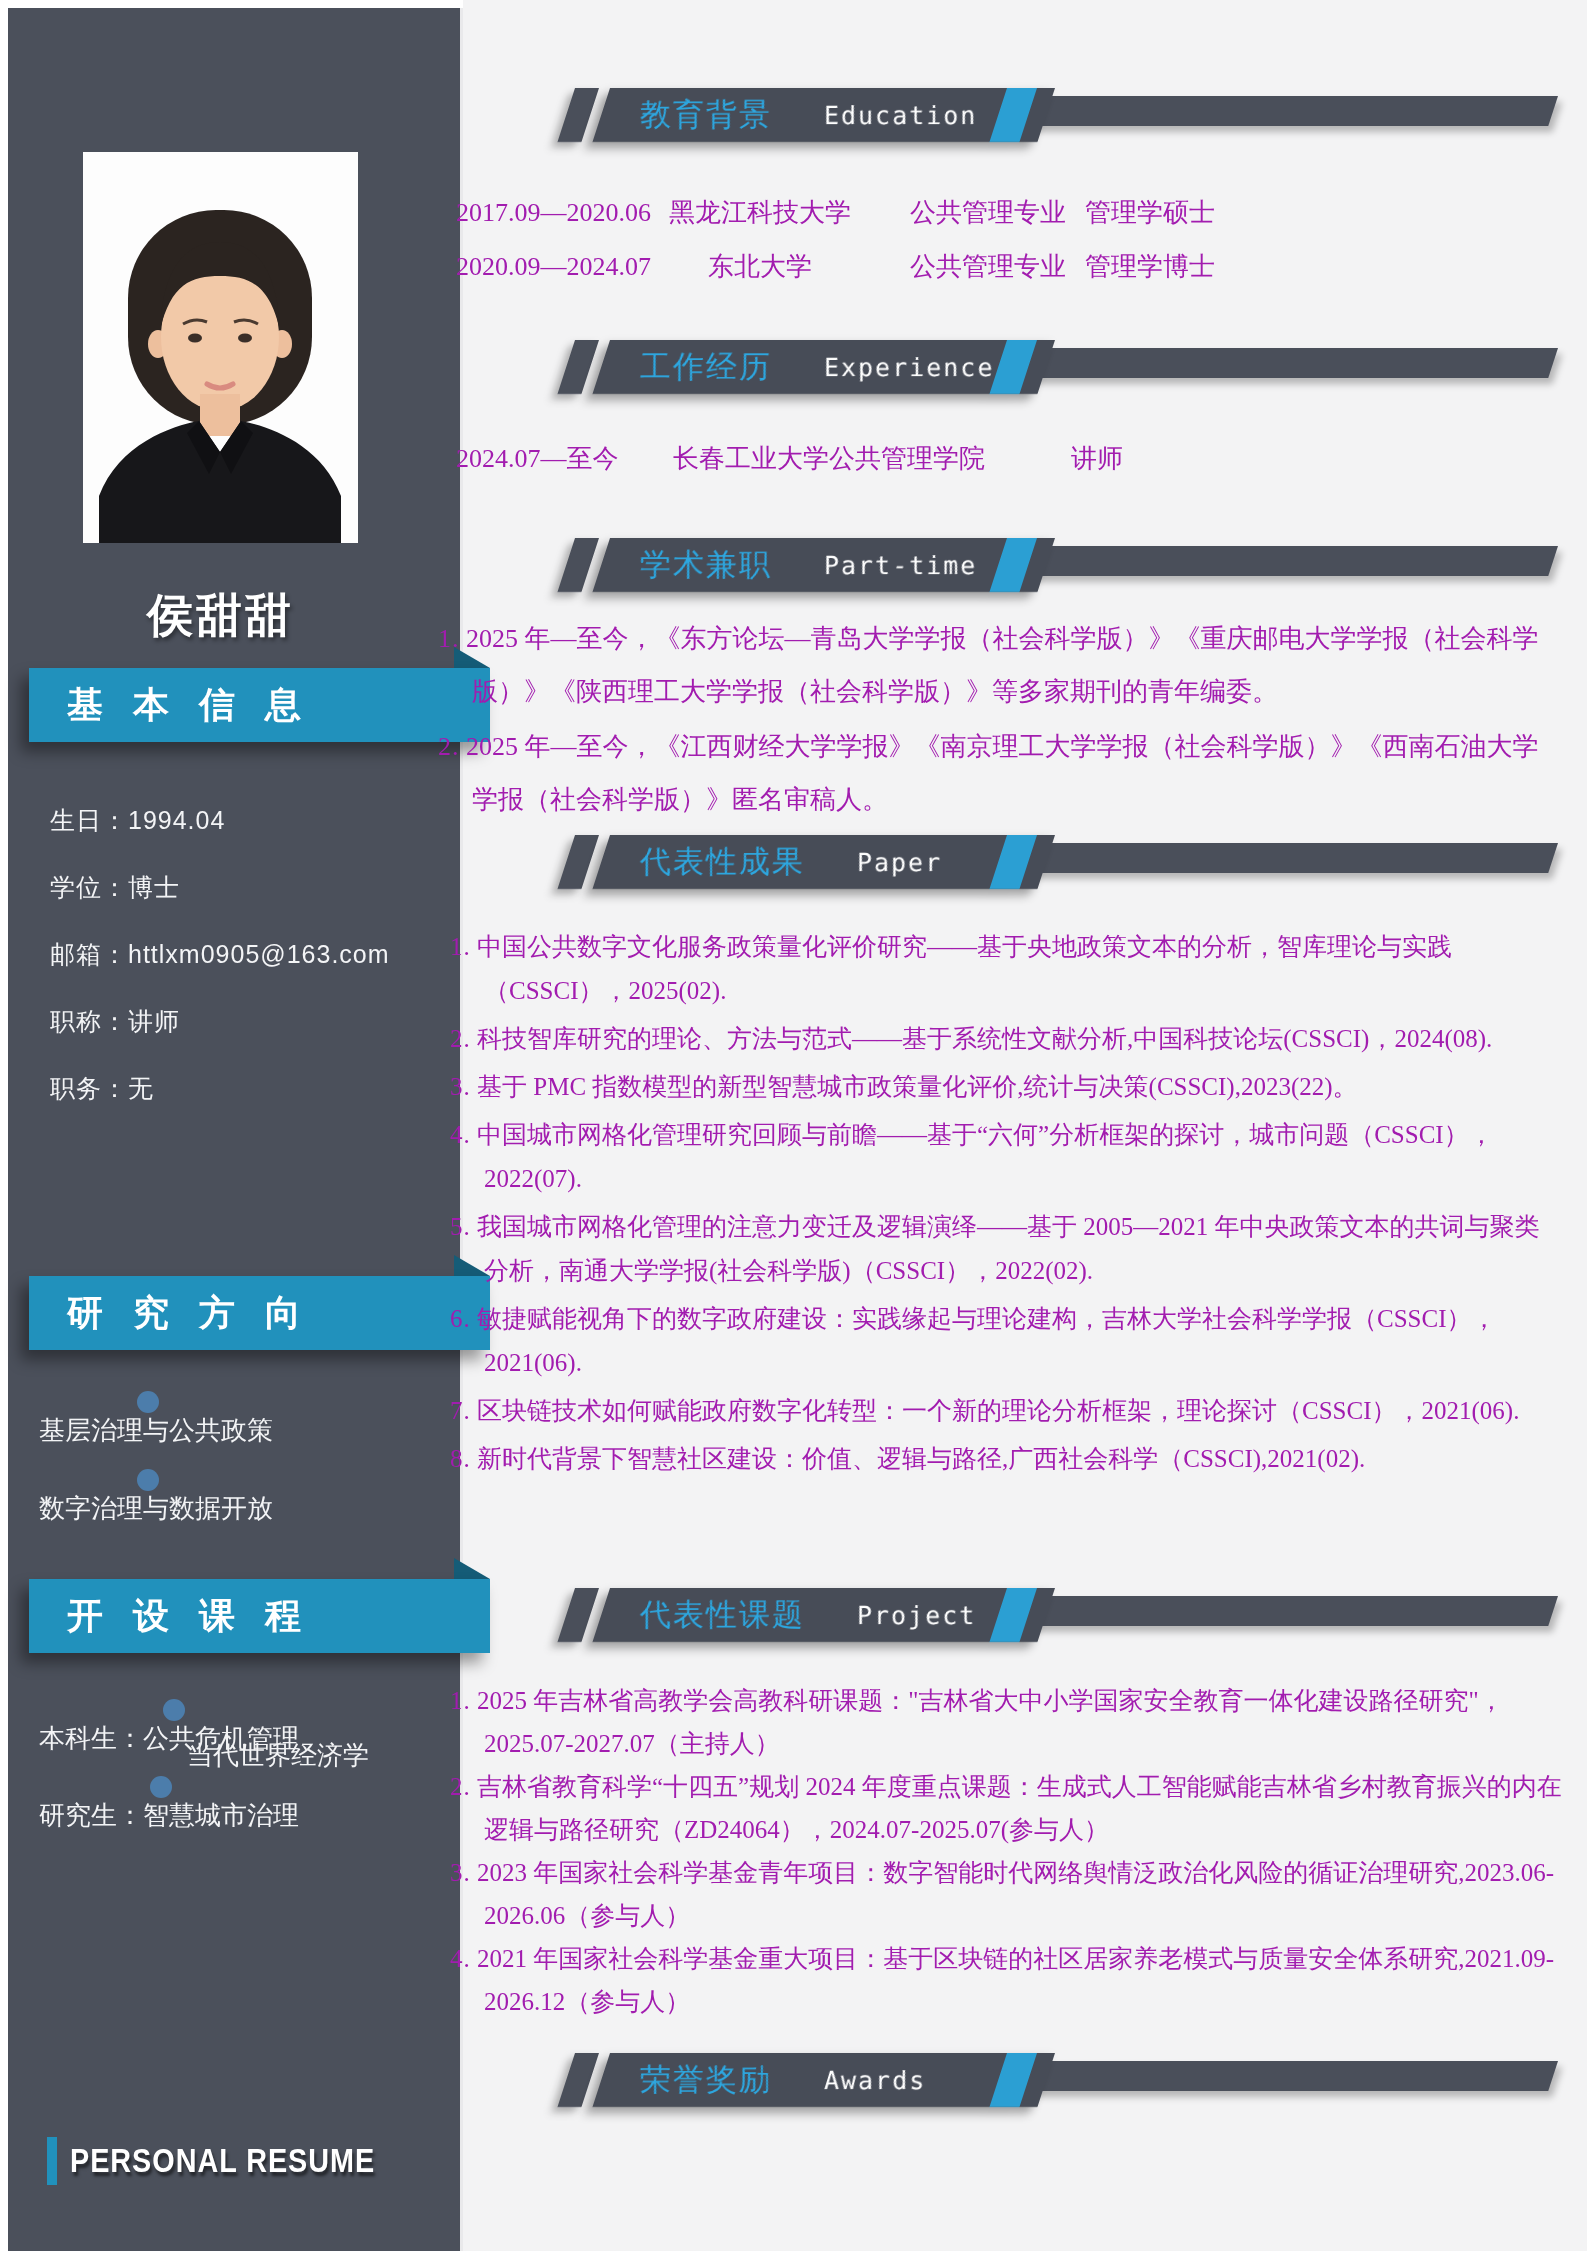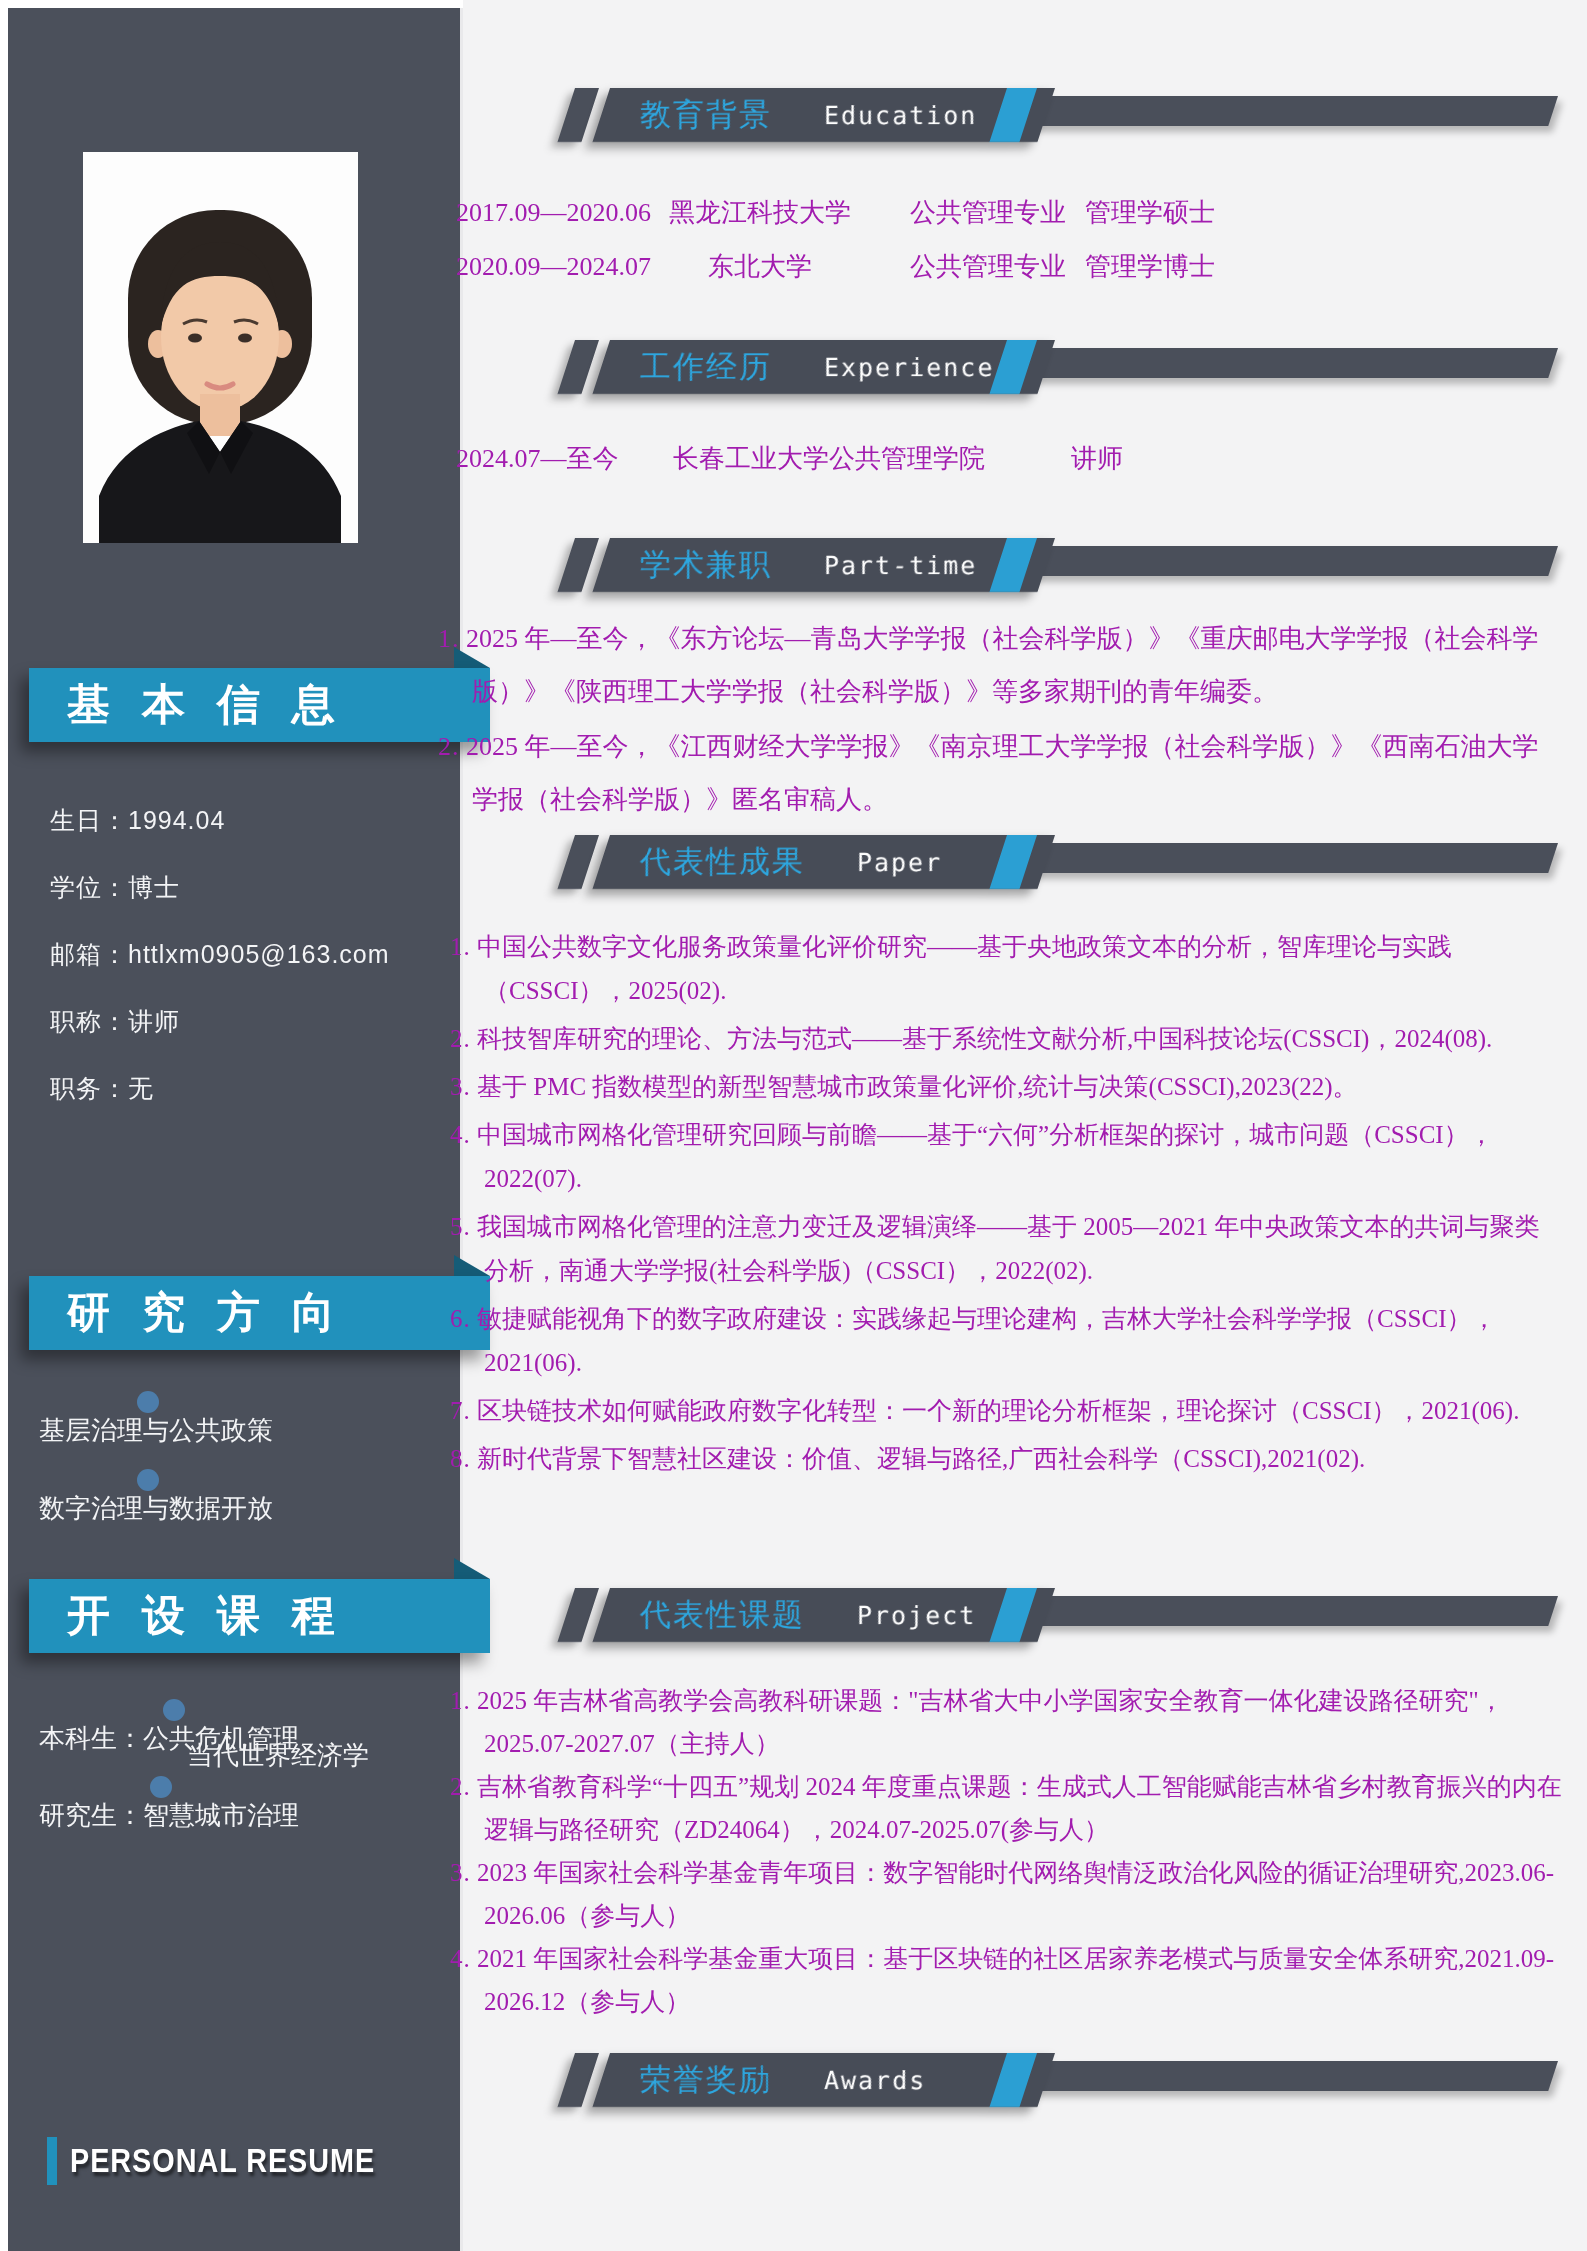--- a/index.html
+++ b/index.html
@@ -13,21 +13,21 @@
   
   .sidebar { position:absolute; left:8px; top:8px; width:455px; height:2243px;
     background:#4b505b; border-right:3px solid #e9e9eb; }
   .photo { position:absolute; left:75px; top:144px; width:275px; height:391px; background:#fdfdfd; overflow:hidden; }
   .name { position:absolute; left:75px; top:577px; width:275px; text-align:center;
     color:#ffffff; font-size:46px; font-weight:bold; letter-spacing:3px;
     text-shadow:2px 3px 4px rgba(0,0,0,.45); }
   .ribbon { position:absolute; left:29px; width:461px; height:74px; background:#2191bc;
     box-shadow:-8px 10px 14px rgba(0,0,0,.38);
     display:flex; align-items:center; padding-left:38px;
-    color:#ffffff; font-size:43px; font-weight:bold; letter-spacing:10px; }
+    color:#ffffff; font-size:36px; font-weight:bold; letter-spacing:10px; }
   .ribbon-fold { position:absolute; left:454px; width:36px; height:21px; background:#155c77;
     clip-path:polygon(0 0,100% 100%,0 100%); }
   .info-list { position:absolute; left:50px; top:804px; list-style:none; }
   .info-list li { height:32px; margin-bottom:35px; color:#f3f4f6; font-size:25px; letter-spacing:1px; }
   .side-item { position:absolute; left:39px; display:flex; align-items:center; color:#f3f4f6; font-size:26px;flex-direction:column; }
   .dot { width:22px; height:22px; border-radius:50%; background:#4c7dab; margin-right:16px; flex:0 0 auto; }
   .footer-logo { position:absolute; left:47px; top:2137px; display:flex; align-items:center; }
   .footer-bar { width:10px; height:48px; background:#2191bc; margin-right:13px; }
   .footer-text { color:#ffffff; font-size:30px; font-weight:bold; letter-spacing:1px;
     transform:scale(0.96,1.12); transform-origin:left center;
@@ -89,20 +89,21 @@
         <path d="M151,170 q12,-5 24,2" stroke="#4a3a30" stroke-width="3" fill="none"></path>
         <path d="M124,232 q13,8 26,0" stroke="#d98b80" stroke-width="5" fill="none" stroke-linecap="round"></path>
         <rect x="117" y="242" width="40" height="42" fill="#edbf9d"></rect>
         <path d="M100,272 L137,332 L174,272 L182,391 L92,391 Z" fill="#ffffff"></path>
         <path d="M16,391 L16,344 C36,292 88,274 116,269 L137,300 L158,269 C186,274 238,292 258,344 L258,391 Z" fill="#17171a"></path>
         <path d="M116,269 L137,300 L126,322 L104,281 Z" fill="#101013"></path>
         <path d="M158,269 L137,300 L148,322 L170,281 Z" fill="#101013"></path>
       </svg>
     </div>
 
+    <div class="name">侯甜甜</div>
   </div>
 
   <div class="ribbon-fold" style="top:647px"></div>
   <div class="ribbon" style="top:668px">
     <span>基 本 信 息</span>
   </div>
 
   <ul class="info-list">
 
       <li><span>生日：</span><span>1994.04</span></li>

